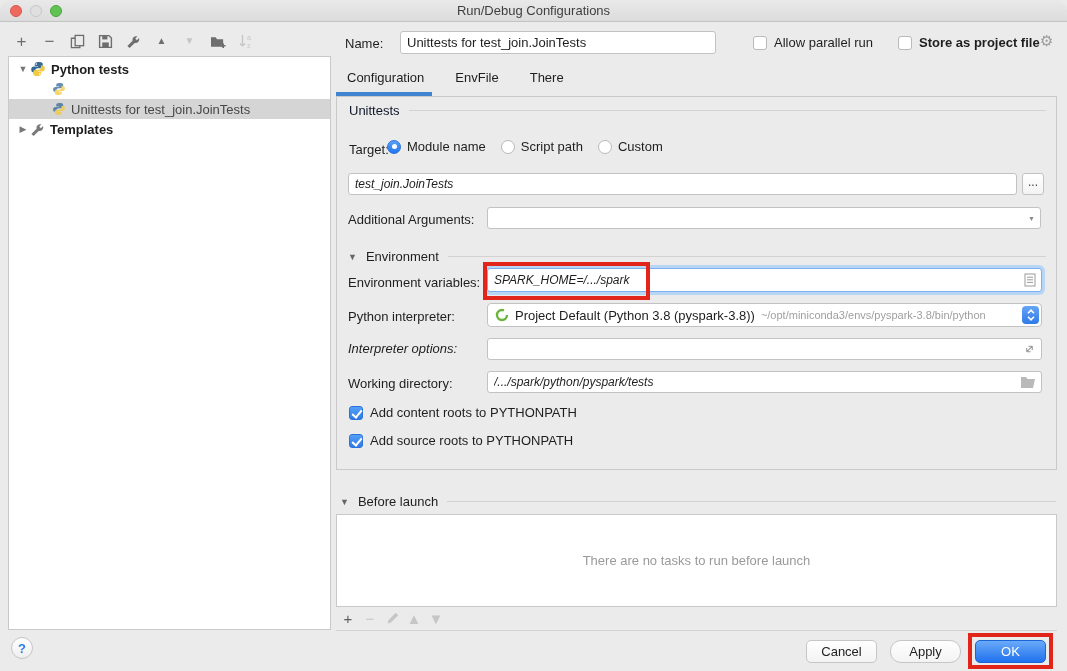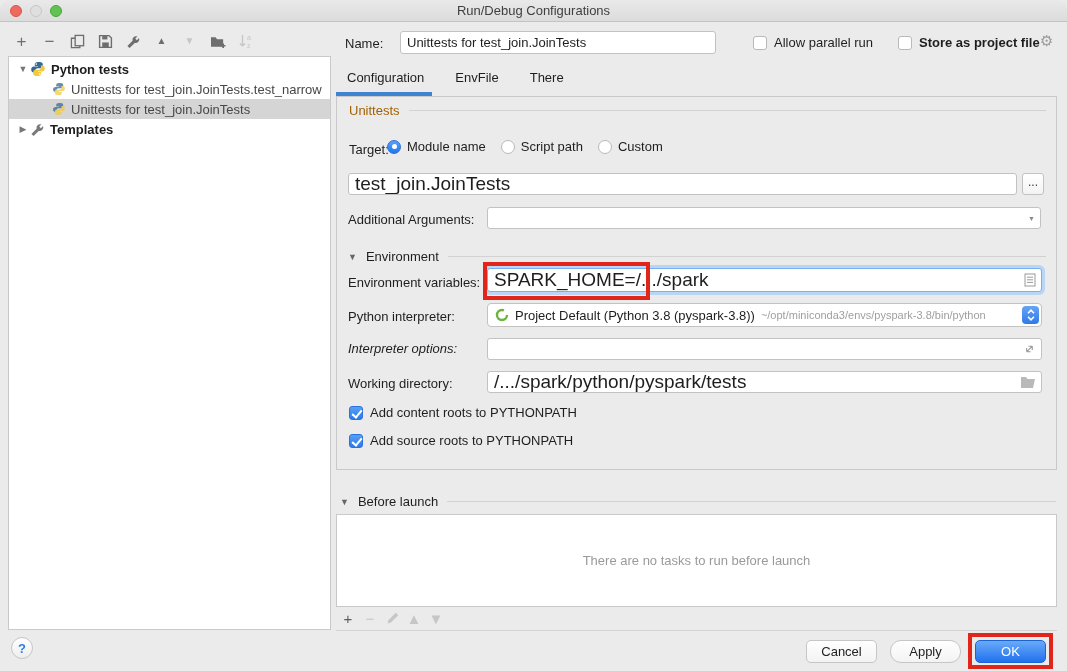--- a/index.html
+++ b/index.html
@@ -33,21 +33,21 @@
   .trow.bold { font-weight:bold; }
   .trow.child { padding-left:43px; color:#474747; }
   .trow.selected { background:#d5d5d5; }
   .ticon { margin-right:5px; flex:0 0 auto; display:flex; }
 
   
   .tfield { border:1px solid #c2c2c2; border-radius:3px; background:#fff; font-size:13px;
             padding:0 6px; color:#1e1e1e; font-family:inherit; }
   .field { position:absolute; background:#fff; border:1px solid #c2c2c2; border-radius:3px; }
   .field input { border:none; outline:none; background:transparent; width:100%; height:100%;
-                 padding:0 22px 0 6px; font-size:19px; font-family:inherit; color:#1e1e1e; }
+                 padding:0 22px 0 6px; font-size:12px; font-family:inherit; color:#1e1e1e;font-style:italic; }
   .ficon { position:absolute; right:5px; top:50%; transform:translateY(-50%); display:flex; }
   .chk { position:absolute; display:flex; align-items:center; gap:7px; }
   .box { width:14px; height:14px; border:1px solid #b9b9b9; border-radius:3px; background:#fff; flex:0 0 auto; }
   .box.checked { background:linear-gradient(#55a0f6,#2e7ae8); border-color:#2d72da; position:relative; }
   .box.checked::after { content:""; position:absolute; left:4px; top:1px; width:4px; height:8px;
     border:solid #fff; border-width:0 2px 2px 0; transform:rotate(40deg); }
   .radio { display:flex; align-items:center; gap:6px; }
   .rb { width:14px; height:14px; border-radius:50%; border:1px solid #b9b9b9; background:#fff; flex:0 0 auto; position:relative; }
   .rb.checked { background:linear-gradient(#59a2f7,#2176ef); border-color:#2b72da; }
   .rb.checked::after { content:""; position:absolute; left:3.5px; top:3.5px; width:5px; height:5px; border-radius:50%; background:#fff; }
@@ -60,21 +60,21 @@
   
   .tabs { position:absolute; left:347px; top:70px; display:flex; gap:31px; }
   .tab { cursor:default; }
   .tab-underline { position:absolute; left:336px; top:92px; width:96px; height:4px; background:#4083d0; }
 
   
   .panel { position:absolute; left:336px; top:96px; width:721px; height:374px;
            border:1px solid #c9c9c9; background:#ecebeb; }
   .group-hdr { position:absolute; display:flex; align-items:center; gap:9px; white-space:nowrap; }
   .group-hdr .line { flex:1; height:1px; background:#d2d2d2; }
-  .group-hdr.gray { color:#a16207; }
+  .group-hdr.gray { color:#0f172a; }
   .group-hdr .arr { font-size:9px; color:#666; }
   .radios { position:absolute; display:flex; gap:15px; align-items:center; }
   .browse-btn { position:absolute; width:22px; height:22px; border:1px solid #c2c2c2; border-radius:3px;
     background:linear-gradient(#fff,#f3f3f3); display:flex; align-items:center; justify-content:center;
     font-size:12px; color:#444; line-height:1; padding-bottom:5px; }
   .env-field { border:1px solid #7aaff0; box-shadow:0 0 0 3px #b9d6f5; }
   .combo { position:absolute; background:#fff; border:1px solid #c2c2c2; border-radius:4px;
     display:flex; align-items:center; padding:0 20px 0 7px; overflow:hidden; white-space:nowrap; }
   .combo .main { margin-left:6px; }
   .combo .path { margin-left:6px; font-size:11px; color:#9f9f9f; }
@@ -165,21 +165,20 @@
       </span>
       <span>Python tests</span>
     </div>
     <div class="trow child">
       <span class="ticon" style="opacity:.75">
         <svg width="14" height="14" viewBox="0 0 16 16">
             <path fill="#366994" d="M7.9 1.1c-1.9 0-3.1.9-3.1 2.3V5h3.3v.6H3.9C2.3 5.6 1.2 6.8 1.2 8.6s1 2.9 2.6 2.9h1.3V9.6c0-1.4 1.2-2.4 2.7-2.4h2.7c1.3 0 2.3-1 2.3-2.3V3.4c0-1.4-1.1-2.3-3-2.3z"></path>
             <path fill="#f3c93d" d="M8.1 14.9c1.9 0 3.1-.9 3.1-2.3V11H7.9v-.6h4.2c1.6 0 2.7-1.2 2.7-3s-1-2.9-2.6-2.9h-1.3v1.9c0 1.4-1.2 2.4-2.7 2.4H5.5c-1.3 0-2.3 1-2.3 2.3v1.5c0 1.4 1.1 2.3 3 2.3z"></path>
           </svg>
       </span>
-      <span>Unittests for test_join.JoinTests.test_narrow</span>
     </div>
     <div class="trow child selected">
       <span class="ticon" style="opacity:.75">
         <svg width="14" height="14" viewBox="0 0 16 16">
             <path fill="#366994" d="M7.9 1.1c-1.9 0-3.1.9-3.1 2.3V5h3.3v.6H3.9C2.3 5.6 1.2 6.8 1.2 8.6s1 2.9 2.6 2.9h1.3V9.6c0-1.4 1.2-2.4 2.7-2.4h2.7c1.3 0 2.3-1 2.3-2.3V3.4c0-1.4-1.1-2.3-3-2.3z"></path>
             <path fill="#f3c93d" d="M8.1 14.9c1.9 0 3.1-.9 3.1-2.3V11H7.9v-.6h4.2c1.6 0 2.7-1.2 2.7-3s-1-2.9-2.6-2.9h-1.3v1.9c0 1.4-1.2 2.4-2.7 2.4H5.5c-1.3 0-2.3 1-2.3 2.3v1.5c0 1.4 1.1 2.3 3 2.3z"></path>
           </svg>
       </span>
       <span>Unittests for test_join.JoinTests</span>
     </div>

